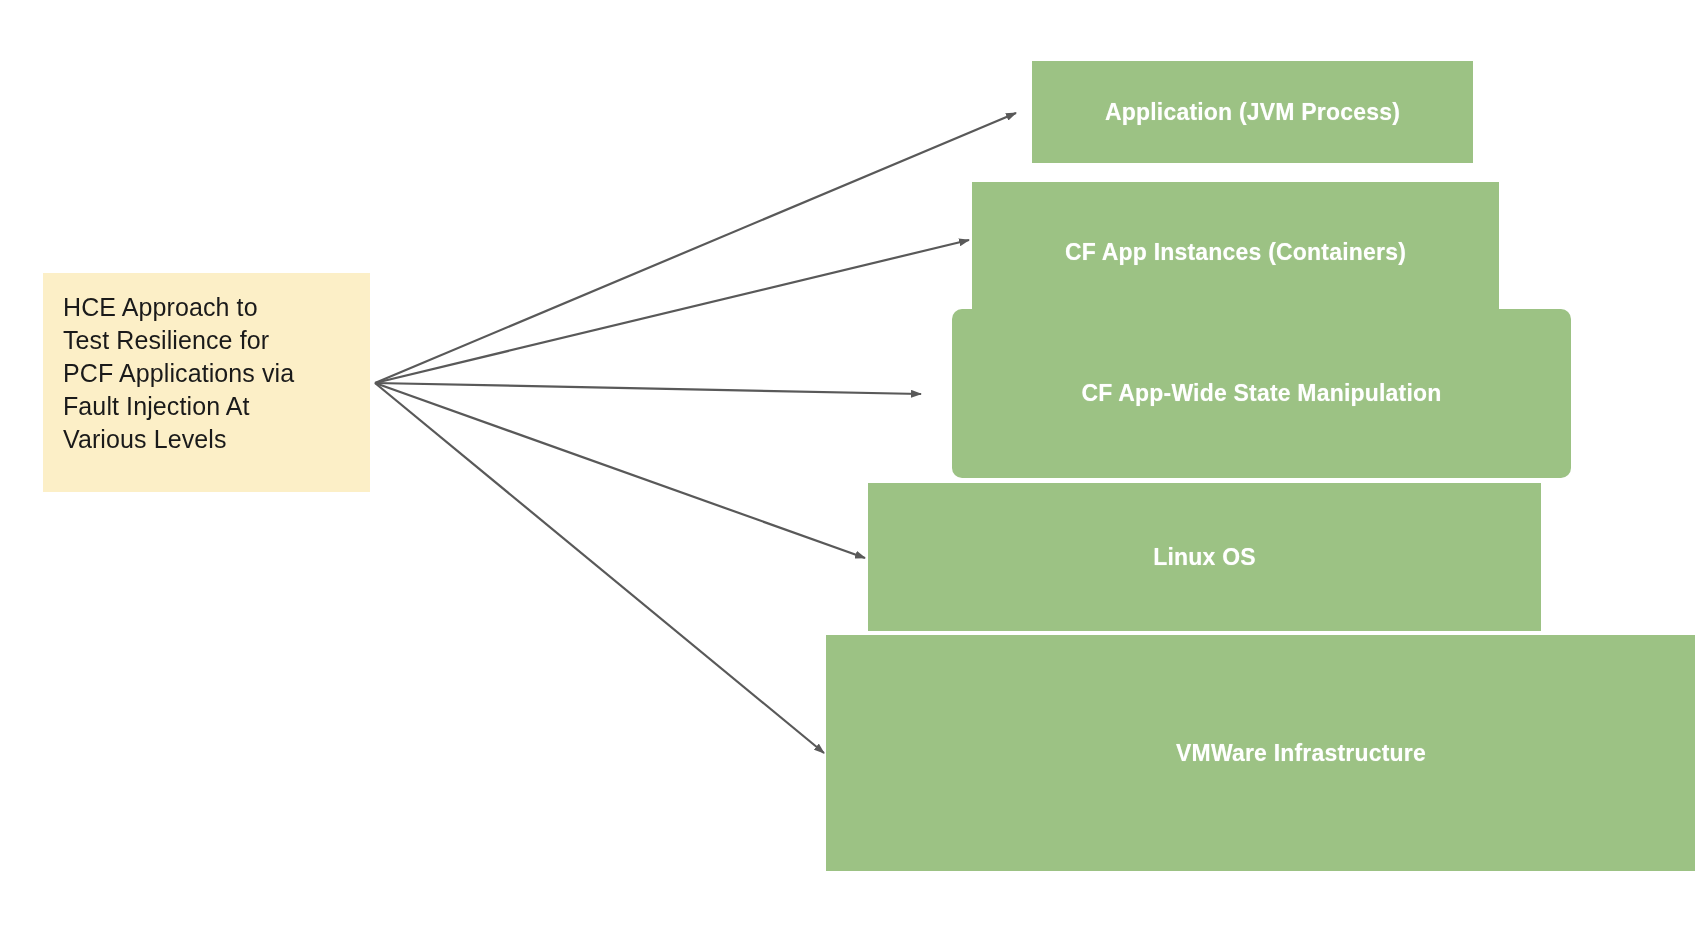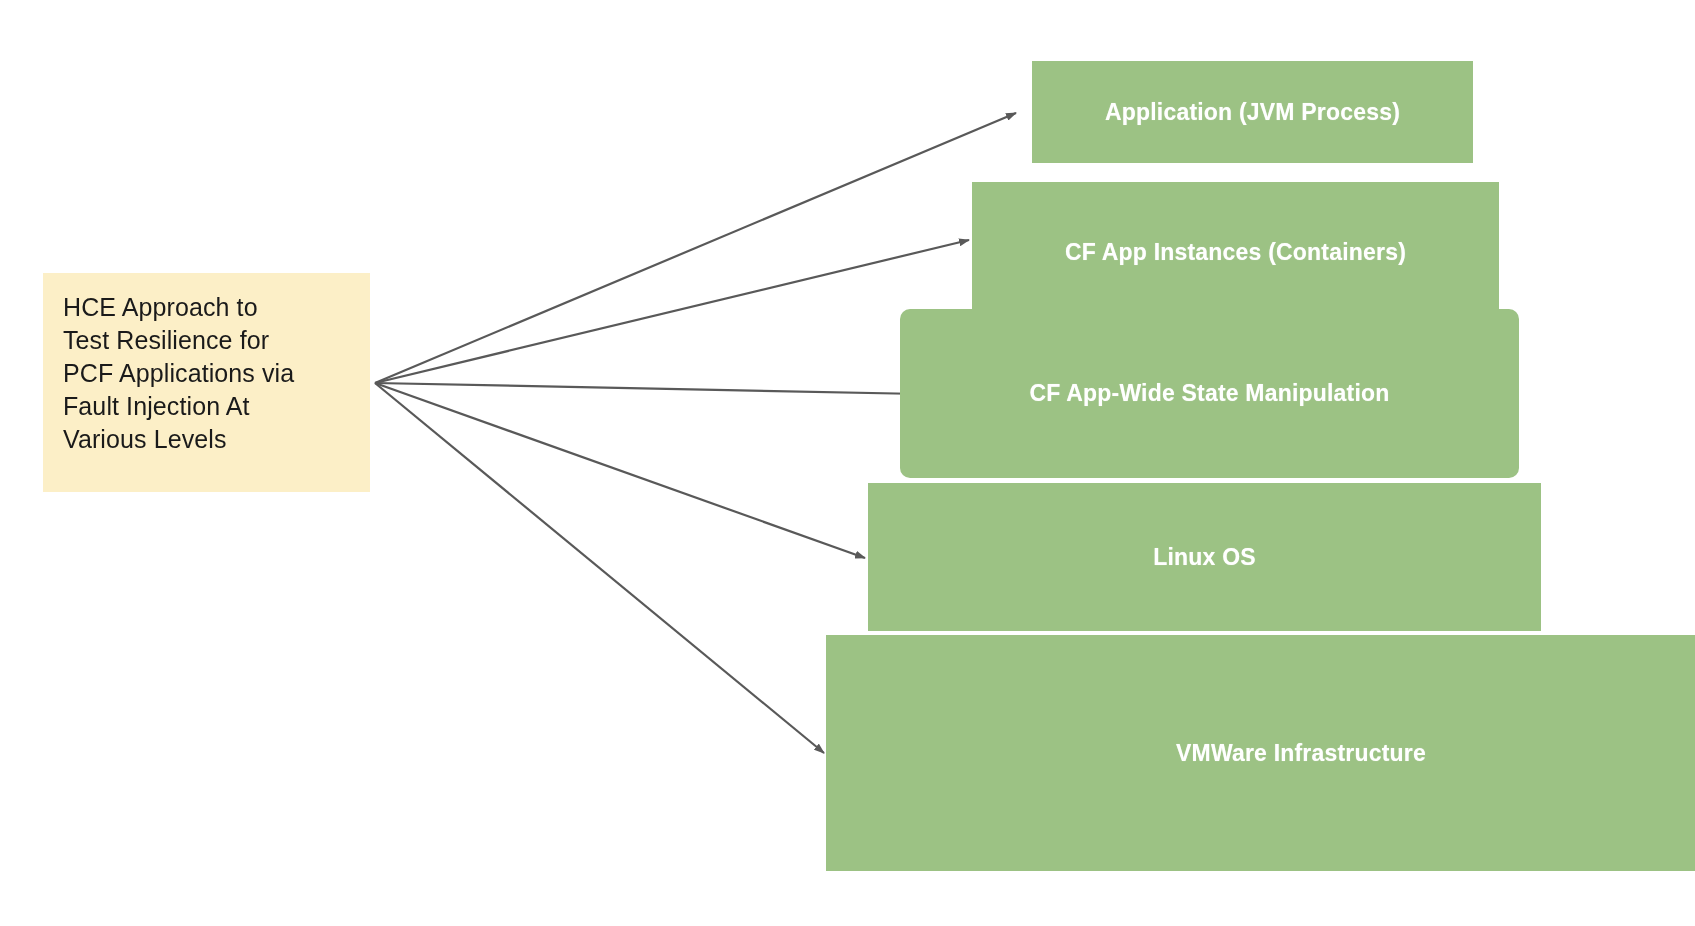--- a/index.html
+++ b/index.html
@@ -89,21 +89,21 @@
   </div>
 
   <div class="level-box" style="left:1020px; top:61px; width:441px; height:102px;margin-left:12px;">
     <span class="level-label">Application (JVM Process)</span>
   </div>
 
   <div class="level-box" style="left:972px; top:166px; width:527px; height:141px;margin-top:16px;">
     <span class="level-label">CF App Instances (Containers)</span>
   </div>
 
-  <div class="level-box" style="left:900px; top:309px; width:619px; height:169px;border-radius:10px;">
+  <div class="level-box" style="left:952px; top:309px; width:619px; height:169px;border-radius:10px;">
     <span class="level-label">CF App-Wide State Manipulation</span>
   </div>
 
   <div class="level-box" style="left:868px; top:483px; width:673px; height:148px;">
     <span class="level-label">Linux OS</span>
   </div>
 
   <div class="level-box" style="left:826px; top:635px; width:950px; height:236px;">
     <span class="level-label">VMWare Infrastructure</span>
   </div>

